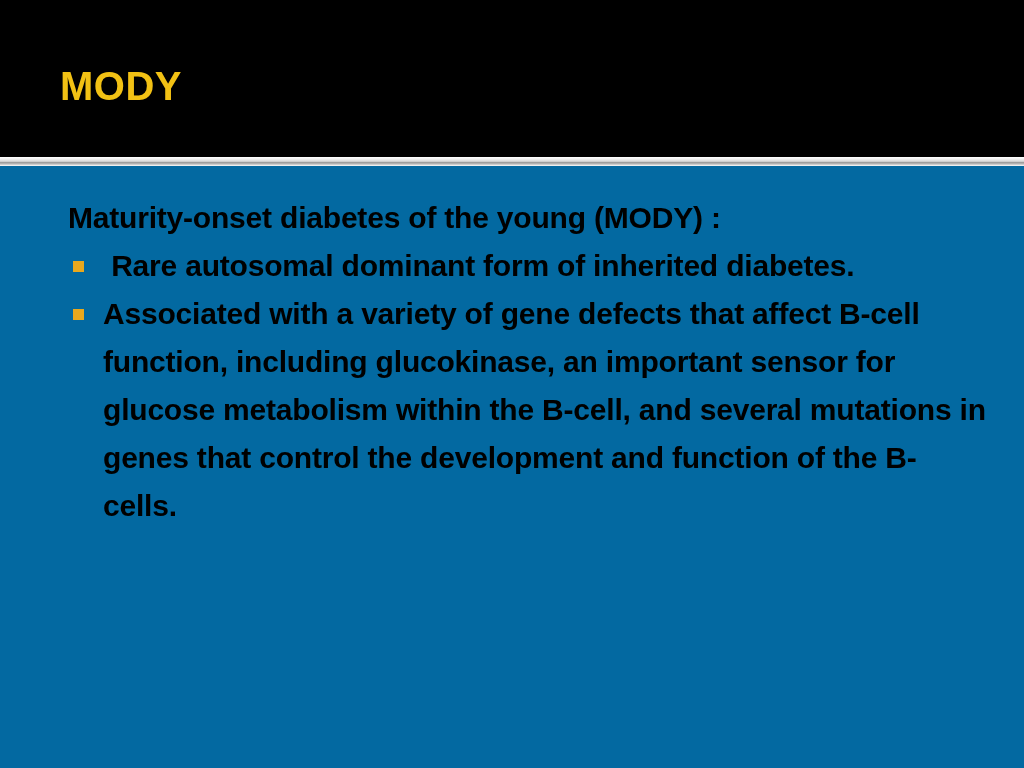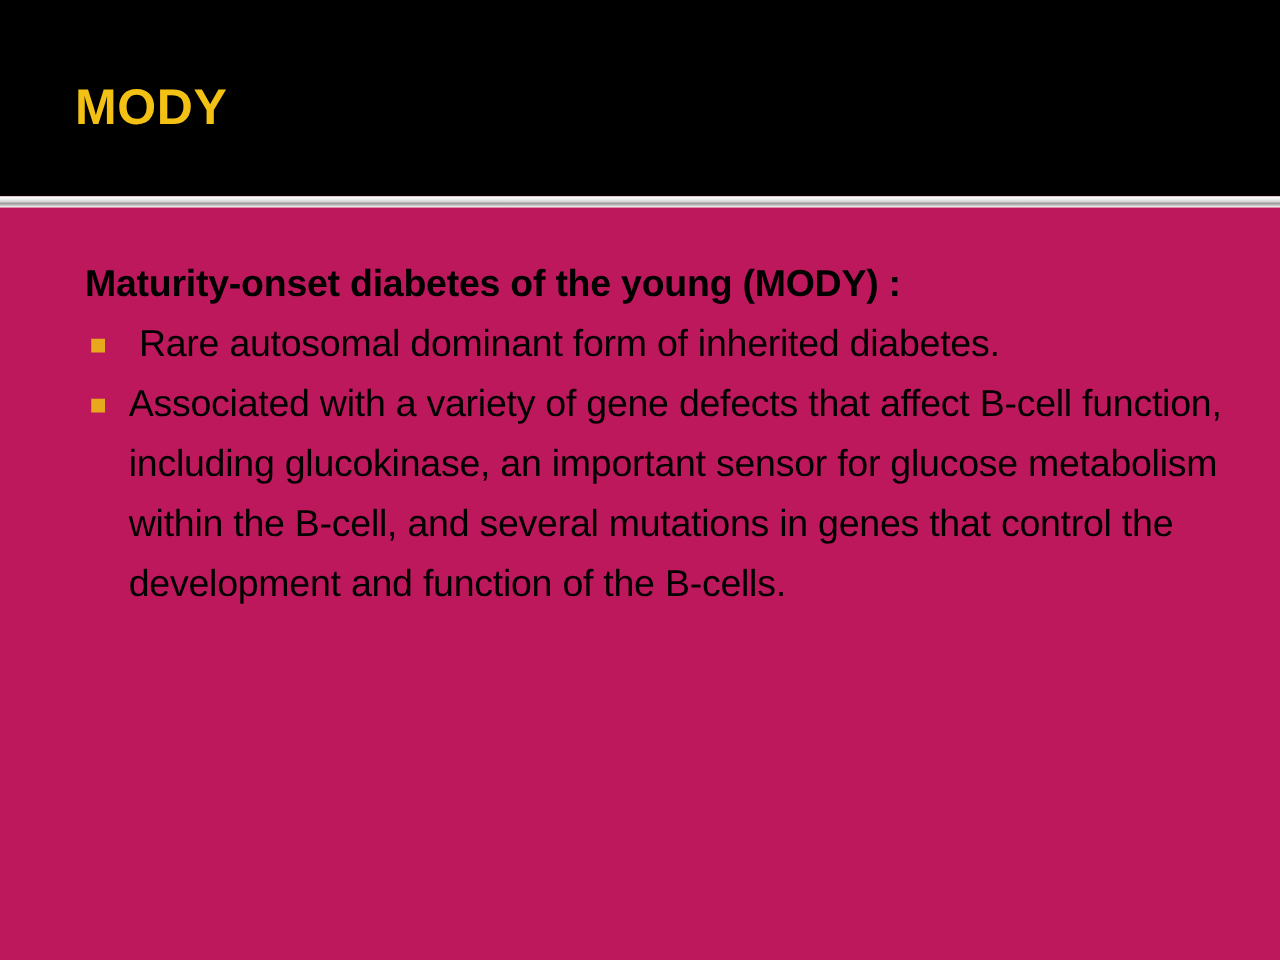--- a/index.html
+++ b/index.html
@@ -12,21 +12,21 @@
     height: 768px;
     overflow: hidden;
     font-family: "Liberation Sans", sans-serif;
     -webkit-font-smoothing: antialiased;
   }
 
   .slide {
     position: relative;
     width: 1024px;
     height: 768px;
-    background: #be185d;
+    background: #0369a1;
   }
 
   
   .header-band {
     position: absolute;
     left: 0;
     top: 0;
     width: 1024px;
     height: 157px;
     background: #000000;
@@ -66,21 +66,21 @@
     position: absolute;
     left: 0;
     top: 166px;
     width: 1024px;
     height: 602px;
   }
 
   .content-block {
     position: absolute;
     left: 68px;
-    top: 38px;
+    top: 28px;
     width: 920px;
   }
 
   .lede {
     font-family: "Liberation Sans", sans-serif;
     font-size: 30px;
     font-weight: bold;
     color: #000000;
     line-height: 48px;
     letter-spacing: -0.2px;
@@ -92,21 +92,21 @@
     margin: 0;
     padding: 0;
   }
 
   .bullet-item {
     position: relative;
     padding-left: 35px;
     margin: 0;
     font-family: "Liberation Sans", sans-serif;
     font-size: 30px;
-    font-weight: normal;
+    font-weight: bold;
     color: #000000;
     line-height: 48px;
     letter-spacing: -0.2px;
   }
 
   .bullet-marker {
     position: absolute;
     left: 5px;
     top: 19px;
     width: 11px;

